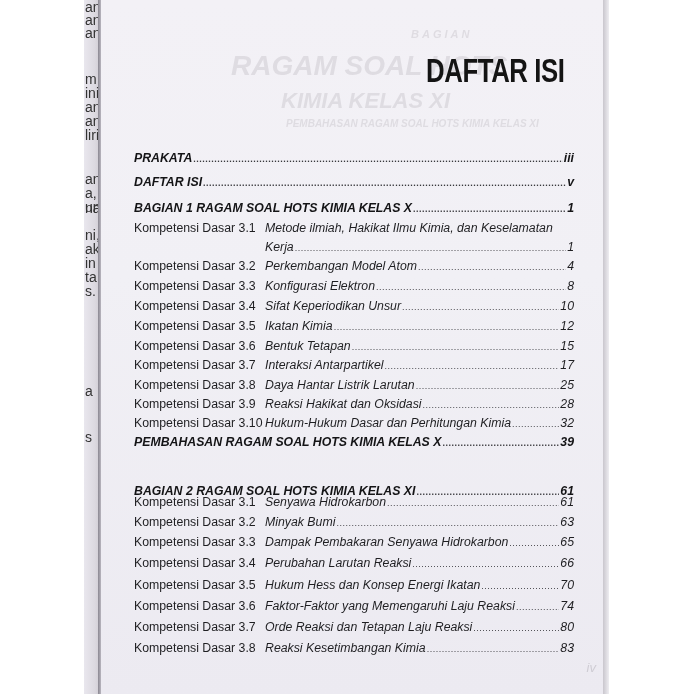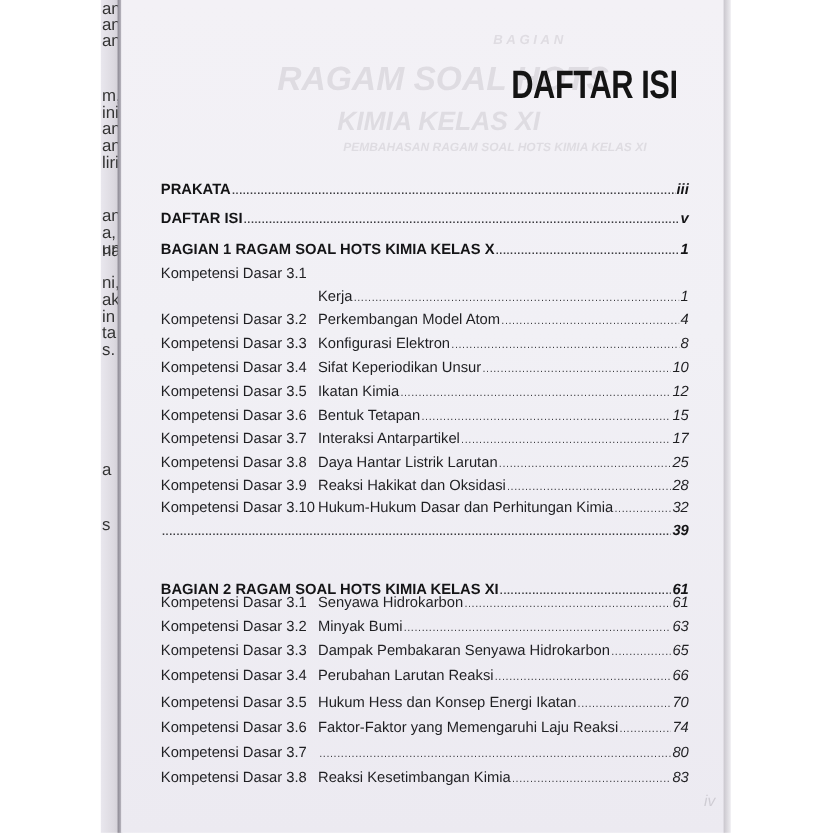--- a/index.html
+++ b/index.html
@@ -42,21 +42,21 @@
       transform: scaleX(0.78); transform-origin: left top;
       white-space: nowrap;
     }
     .toc { position: absolute; left: 33px; top: 0; width: 440px; }
     .row {
       position: absolute; left: 0; display: flex; align-items: baseline;
       font-size: 12.3px; color: #1f1f22; white-space: nowrap; width: 440px;
     }
     .row.bold { font-weight: bold; color: #141416; }
     .row .kd { width: 131px; flex: none; }
-    .row .lbl { flex: none; }
+    .row .lbl { flex: none; font-style: italic; }
     .row .dots {
       flex: 1 1 auto; overflow: hidden; margin: 0 1px;
       color: #3a3a3e; letter-spacing: 0.5px; font-size: 9px;
     }
     .row .dots::before {
       content: "................................................................................................................................................................................";
     }
     .row .pg { flex: none; font-style: italic; }
     .pagenum-ghost {
       position: absolute; right: 8px; top: 660px; font-size: 13px; color: rgba(90,85,95,0.2); font-style: italic;
@@ -111,20 +111,21 @@
     </div>
 
     <div class="row bold" style="top:201px">
       <span class="lbl">BAGIAN 1 RAGAM SOAL HOTS KIMIA KELAS X</span>
       <span class="dots"></span>
       <span class="pg">1</span>
     </div>
 
     <div class="row" style="top:221px">
       <span class="kd">Kompetensi Dasar 3.1</span>
+      <span class="lbl">Metode ilmiah, Hakikat Ilmu Kimia, dan Keselamatan</span>
     </div>
     <div class="row" style="top:240px; left:131px; width:309px;">
       <span class="lbl">Kerja</span>
       <span class="dots"></span>
       <span class="pg">1</span>
     </div>
 
     <div class="row" style="top:259px">
       <span class="kd">Kompetensi Dasar 3.2</span>
       <span class="lbl">Perkembangan Model Atom</span>
@@ -173,20 +174,21 @@
       <span class="dots"></span>
       <span class="pg">28</span>
     </div>
     <div class="row" style="top:416px">
       <span class="kd">Kompetensi Dasar 3.10</span>
       <span class="lbl">Hukum-Hukum Dasar dan Perhitungan Kimia</span>
       <span class="dots"></span>
       <span class="pg">32</span>
     </div>
     <div class="row bold" style="top:435px">
+      <span class="lbl">PEMBAHASAN RAGAM SOAL HOTS KIMIA KELAS X</span>
       <span class="dots"></span>
       <span class="pg">39</span>
     </div>
 
     <div class="row bold" style="top:484px">
       <span class="lbl">BAGIAN 2 RAGAM SOAL HOTS KIMIA KELAS XI</span>
       <span class="dots"></span>
       <span class="pg">61</span>
     </div>
     <div class="row" style="top:495px">
@@ -220,20 +222,21 @@
       <span class="pg">70</span>
     </div>
     <div class="row" style="top:599px">
       <span class="kd">Kompetensi Dasar 3.6</span>
       <span class="lbl">Faktor-Faktor yang Memengaruhi Laju Reaksi</span>
       <span class="dots"></span>
       <span class="pg">74</span>
     </div>
     <div class="row" style="top:620px">
       <span class="kd">Kompetensi Dasar 3.7</span>
+      <span class="lbl">Orde Reaksi dan Tetapan Laju Reaksi</span>
       <span class="dots"></span>
       <span class="pg">80</span>
     </div>
     <div class="row" style="top:641px">
       <span class="kd">Kompetensi Dasar 3.8</span>
       <span class="lbl">Reaksi Kesetimbangan Kimia</span>
       <span class="dots"></span>
       <span class="pg">83</span>
     </div>
   </div>

